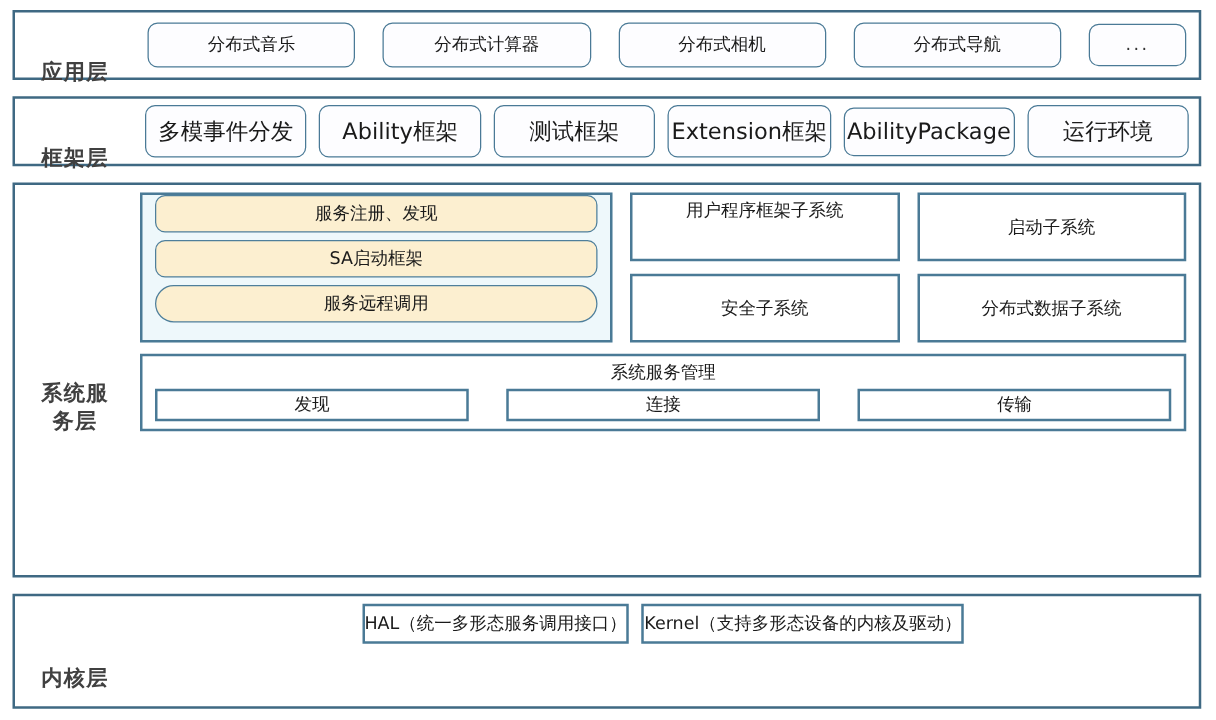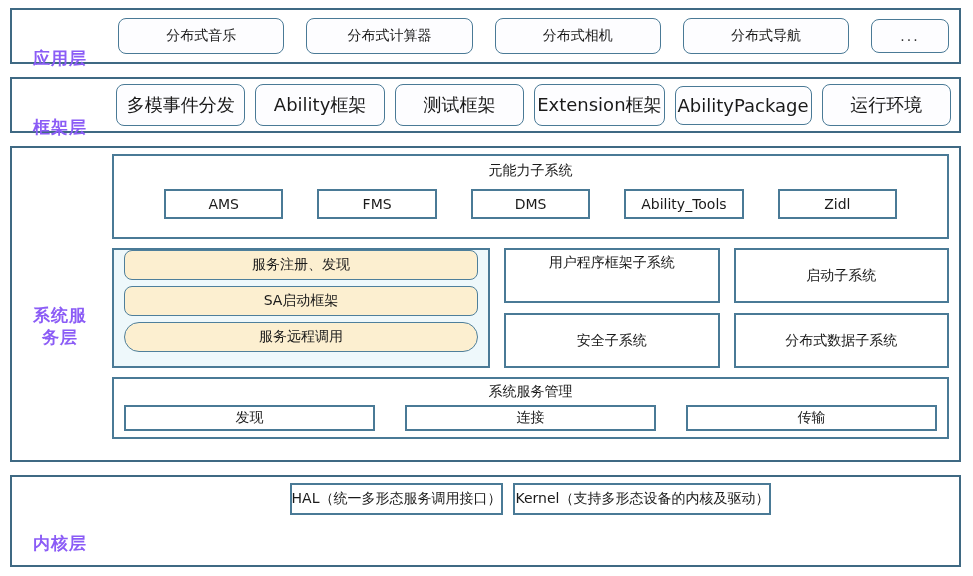--- a/index.html
+++ b/index.html
@@ -25,21 +25,21 @@
     border: 2px solid #3f6983;
     display: flex;
     align-items: stretch;
     background: #ffffff;
   }
   .layer-label {
     flex: 0 0 96px;
     display: flex;
     align-items: center;
     justify-content: center;
-    color: #8b5cf6;
+    color: #404040;
     font-size: 17px;
     font-weight: 700;
     letter-spacing: 1px;
     line-height: 1.25;
     text-align: center;
     padding: 2px 4px;
     margin-top: 45px;
   }
   .layer-label.two-line { font-size: 17px; }
   .layer-body {
@@ -205,30 +205,20 @@
   <section class="layer" id="service-layer">
     <div class="layer-label two-line">
       <span>
         <span>系统服</span><br>
         <span>务层</span>
       </span>
     </div>
 
     <div class="service-body">
 
-      <div class="panel" id="meta-ability-panel">
-        <div class="panel-title">元能力子系统</div>
-        <div class="meta-row">
-          <div class="sqbox">AMS</div>
-          <div class="sqbox">FMS</div>
-          <div class="sqbox">DMS</div>
-          <div class="sqbox">Ability_Tools</div>
-          <div class="sqbox">Zidl</div>
-        </div>
-      </div>
 
       <div class="mid-row">
 
         <div id="sys-service-mgmt">
           <div class="ybox">服务注册、发现</div>
           <div class="ybox">SA启动框架</div>
           <div class="ybox">服务远程调用</div>
         </div>
 
         <div class="mid-col">

